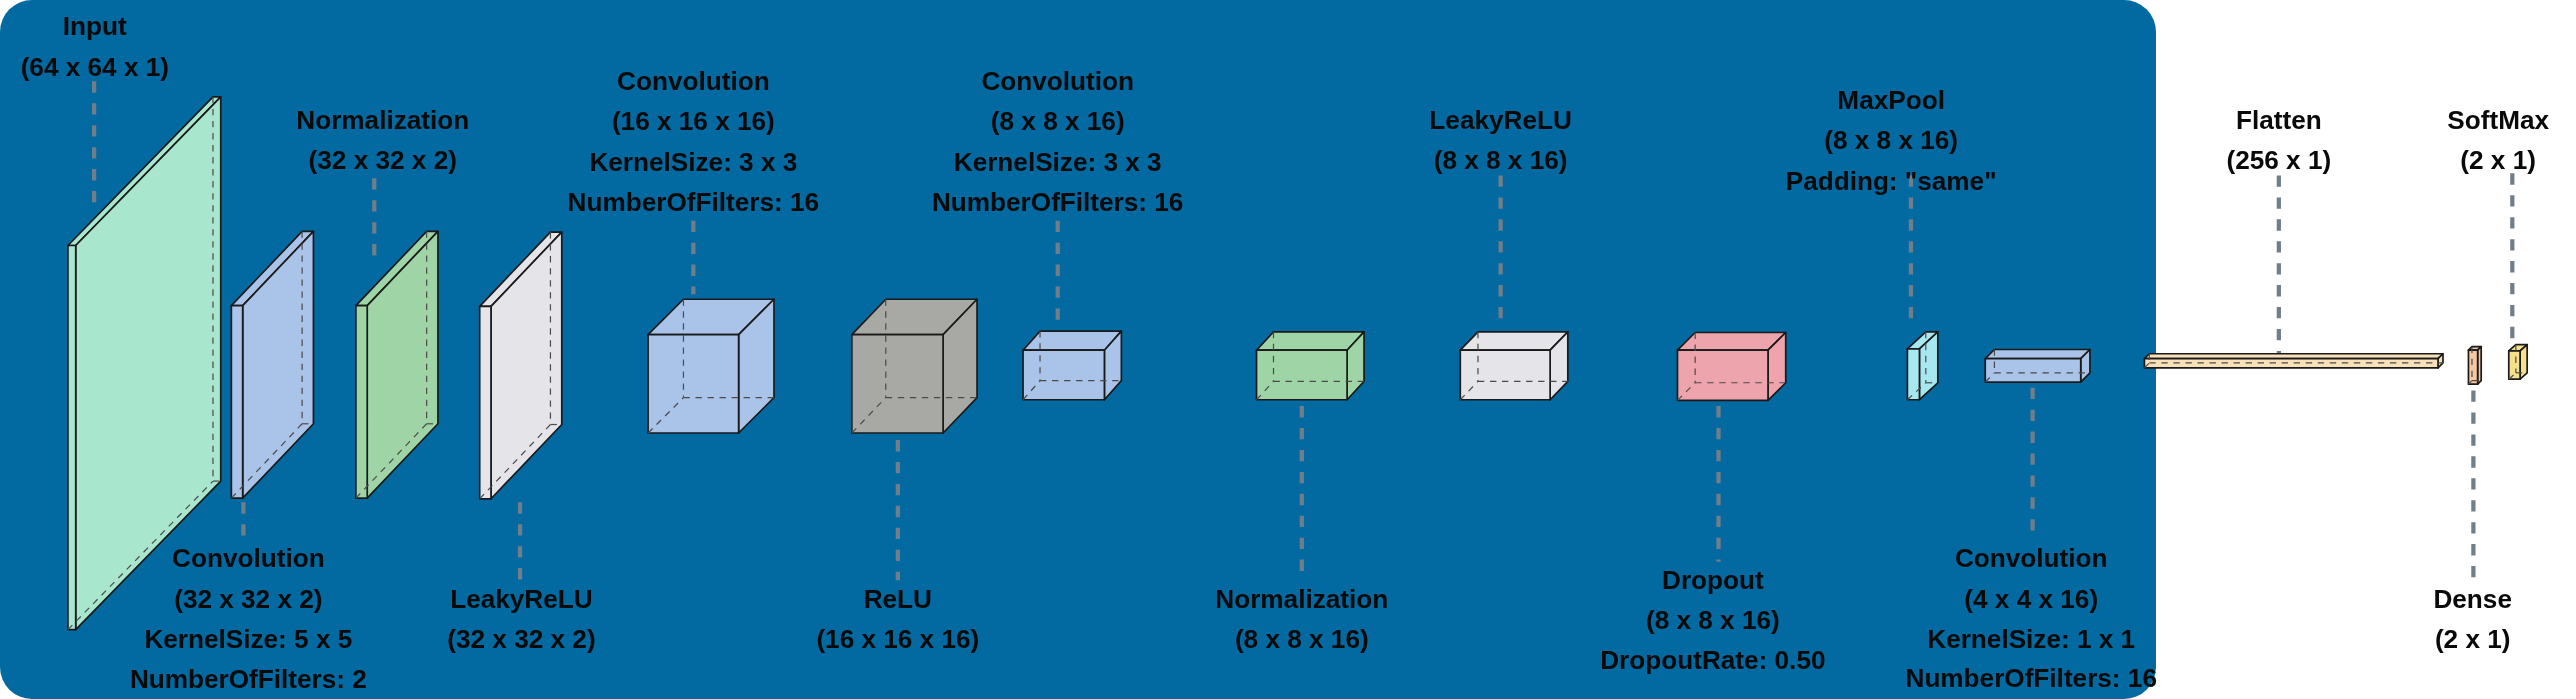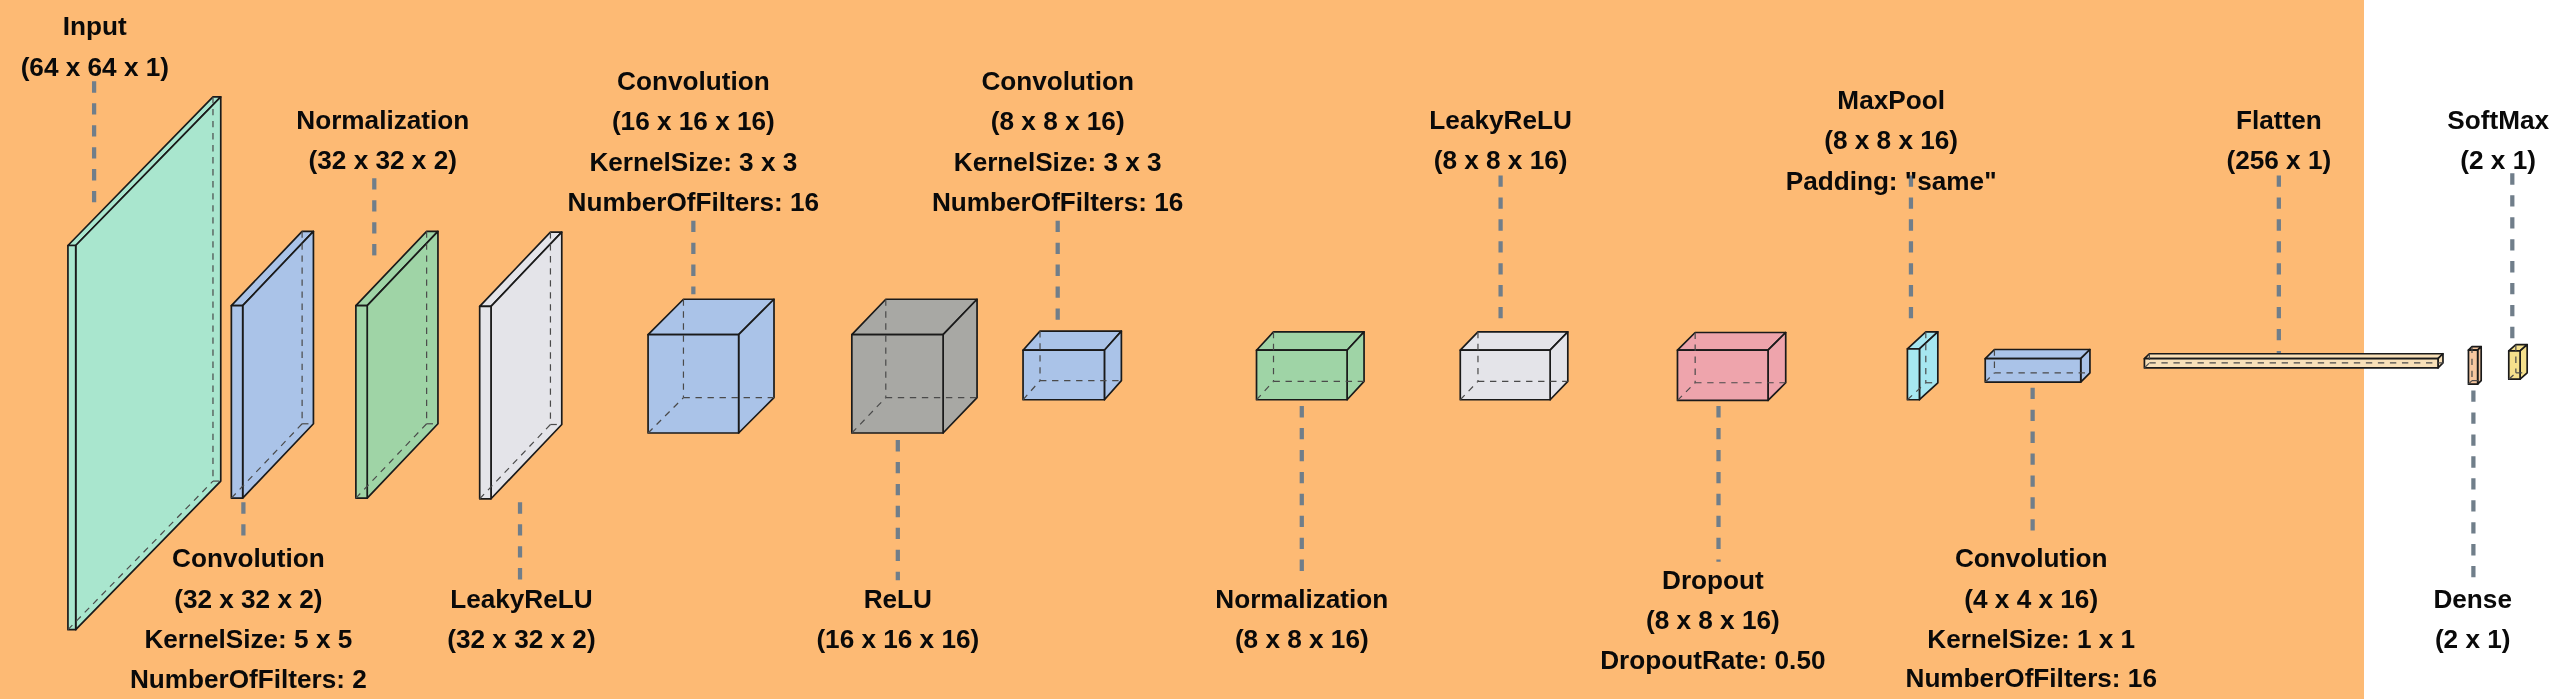--- a/index.html
+++ b/index.html
@@ -1,17 +1,17 @@
 <!DOCTYPE html>
 <html style="font-size:11.3px"><head>
 <meta charset="utf-8">
 <style>
   html,body{margin:0;padding:0;background:#ffffff;}
   body{width:2576px;height:699px;overflow:hidden;font-family:"Liberation Sans","DejaVu Sans",sans-serif;}
-  .canvas{position:relative;width:2364px;height:699px;background:#fdba74;}
+  .canvas{position:relative;width:2156px;height:699px;background:#0369a1;border-radius:32px;}
   svg{display:block;}
   .face{stroke:#1a1a1a;stroke-width:2.4;stroke-linejoin:round;}
   .hidden-edge{stroke:#4a4a4a;stroke-width:1.7;fill:none;stroke-dasharray:9 8;}
   .connector{stroke:#707e8a;stroke-width:6;stroke-dasharray:16 15;fill:none;}
   .lbl{font-family:"Liberation Sans","DejaVu Sans",sans-serif;font-weight:700;font-size:37px;fill:#0a0a0a;text-anchor:middle;}
 </style>
 </head>
 <body>
 
 <div class="canvas">

